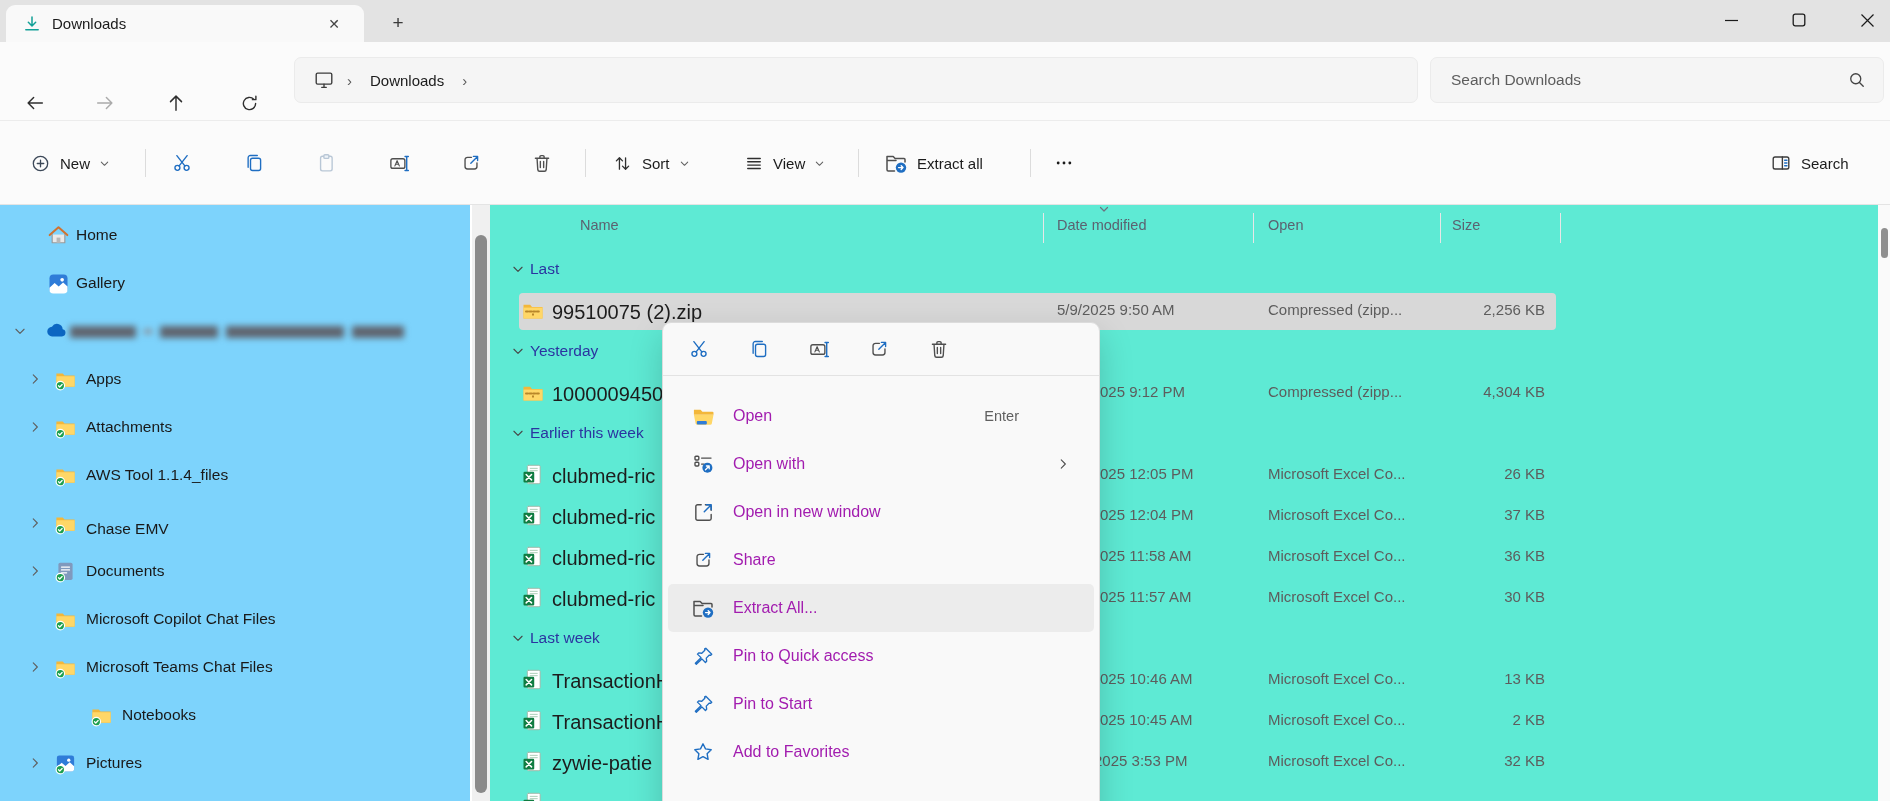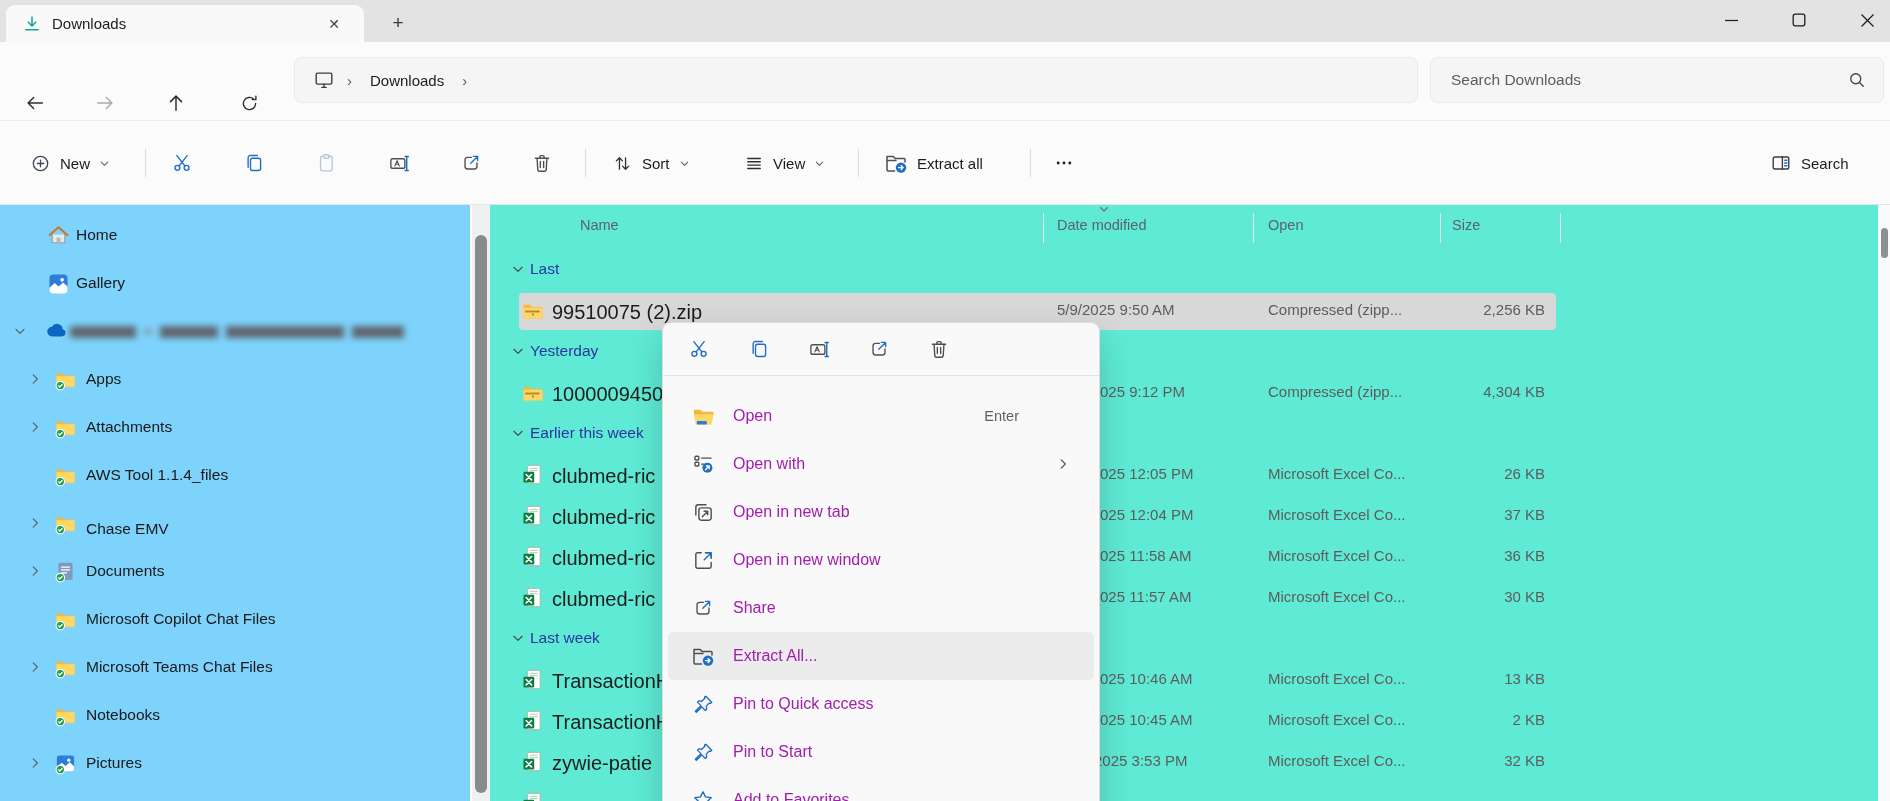--- a/index.html
+++ b/index.html
@@ -438,21 +438,21 @@
       <span class="side-ico" style="left: 54px;">
         <svg width="23" height="23" viewBox="0 0 24 24" fill="none" stroke-linecap="round" stroke-linejoin="round">
           <path d="M2.5 5.8h6.6l1.9 2.1H21.5v11.6h-19z" fill="#f3b73a"></path>
           <path d="M2.5 8.6h19v10.9h-19z" fill="#ffd767"></path>
           <circle cx="6.6" cy="18.4" r="4.4" fill="#1d9f4e" stroke="#fff" stroke-width="1.2"></circle>
           <path d="M4.7 18.5l1.3 1.3 2.5-2.6" stroke="#fff" stroke-width="1.3" fill="none"></path>
         </svg>
       </span>
       <span class="side-lbl" style="left: 86px;">Microsoft Teams Chat Files</span>
     </div>
-    <div class="side-item" style="top: 489px;">
+    <div class="side-item" style="top: 489px; margin-left: 36px;">
       <span class="side-ico" style="left: 54px;">
         <svg width="23" height="23" viewBox="0 0 24 24" fill="none" stroke-linecap="round" stroke-linejoin="round">
           <path d="M2.5 5.8h6.6l1.9 2.1H21.5v11.6h-19z" fill="#f3b73a"></path>
           <path d="M2.5 8.6h19v10.9h-19z" fill="#ffd767"></path>
           <circle cx="6.6" cy="18.4" r="4.4" fill="#1d9f4e" stroke="#fff" stroke-width="1.2"></circle>
           <path d="M4.7 18.5l1.3 1.3 2.5-2.6" stroke="#fff" stroke-width="1.3" fill="none"></path>
         </svg>
       </span>
       <span class="side-lbl" style="left: 86px;">Notebooks</span>
     </div>
@@ -749,32 +749,20 @@
         <span class="lbl">Open with</span>
         <span class="sub">
           <svg width="14" height="14" viewBox="0 0 24 24" fill="none" stroke="currentColor" stroke-width="1.9" stroke-linecap="round" stroke-linejoin="round" style="transform:rotate(-90deg)">
             <path d="M5 9l7 7 7-7"></path>
           </svg>
         </span>
       </div>
       <div class="mi">
         <span class="ic">
           <svg width="23" height="23" viewBox="0 0 24 24" fill="none" stroke-linecap="round" stroke-linejoin="round">
-            <g stroke="#4f4f4f" stroke-width="1.5">
-              <rect x="7.2" y="7.2" width="12.8" height="12.8" rx="2.4"></rect>
-              <path d="M4 14.6V6.4A2.4 2.4 0 016.4 4h8.2"></path>
-              <path d="M10.8 16.4l5.4-5.4M12.6 10.6h3.8v3.8"></path>
-            </g>
-          </svg>
-        </span>
-        <span class="lbl">Open in new tab</span>
-      </div>
-      <div class="mi">
-        <span class="ic">
-          <svg width="23" height="23" viewBox="0 0 24 24" fill="none" stroke-linecap="round" stroke-linejoin="round">
             <path d="M20 9.6V5.8A1.8 1.8 0 0018.2 4H14M9.6 4H5.8A1.8 1.8 0 004 5.8v12.4A1.8 1.8 0 005.8 20h12.4a1.8 1.8 0 001.8-1.8V14" stroke="#4f4f4f" stroke-width="1.5"></path>
             <path d="M12.8 11.2L19.6 4.4M15 4h5v5" stroke="#1f6ec2" stroke-width="1.5"></path>
           </svg>
         </span>
         <span class="lbl">Open in new window</span>
       </div>
       <div class="mi">
         <span class="ic">
           <svg width="22" height="22" viewBox="0 0 24 24" fill="none" stroke-linecap="round" stroke-linejoin="round">
             <path d="M12.5 5.8H8.2a2.7 2.7 0 00-2.7 2.7v7.3a2.7 2.7 0 002.7 2.7h7.6a2.7 2.7 0 002.7-2.7v-4" stroke="#4f4f4f" stroke-width="1.5"></path>

